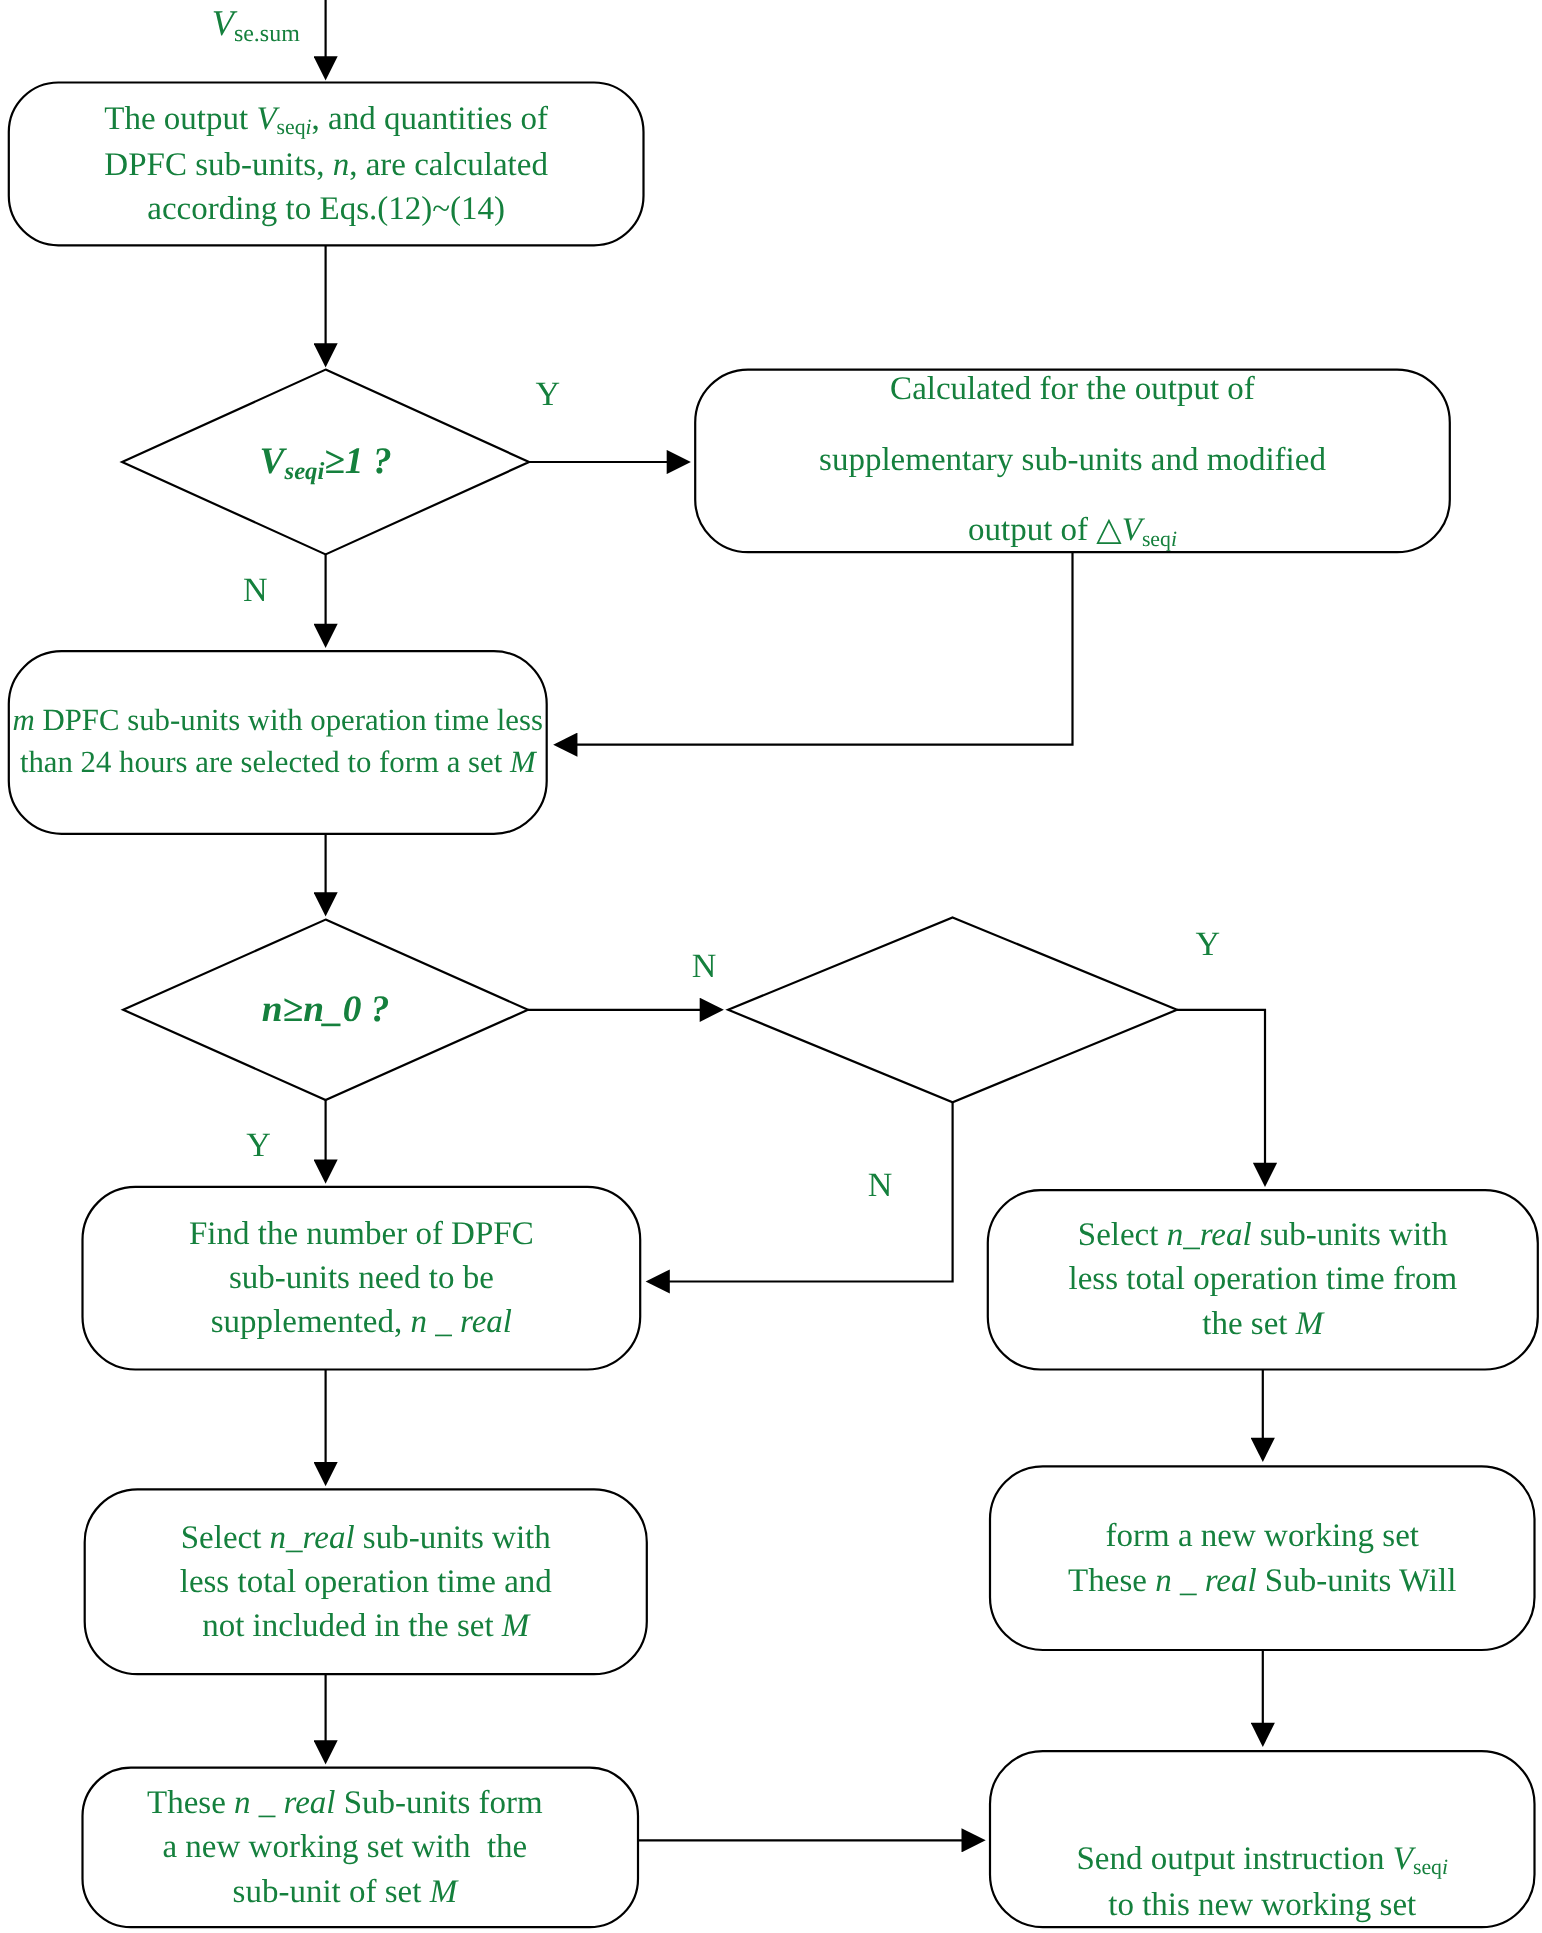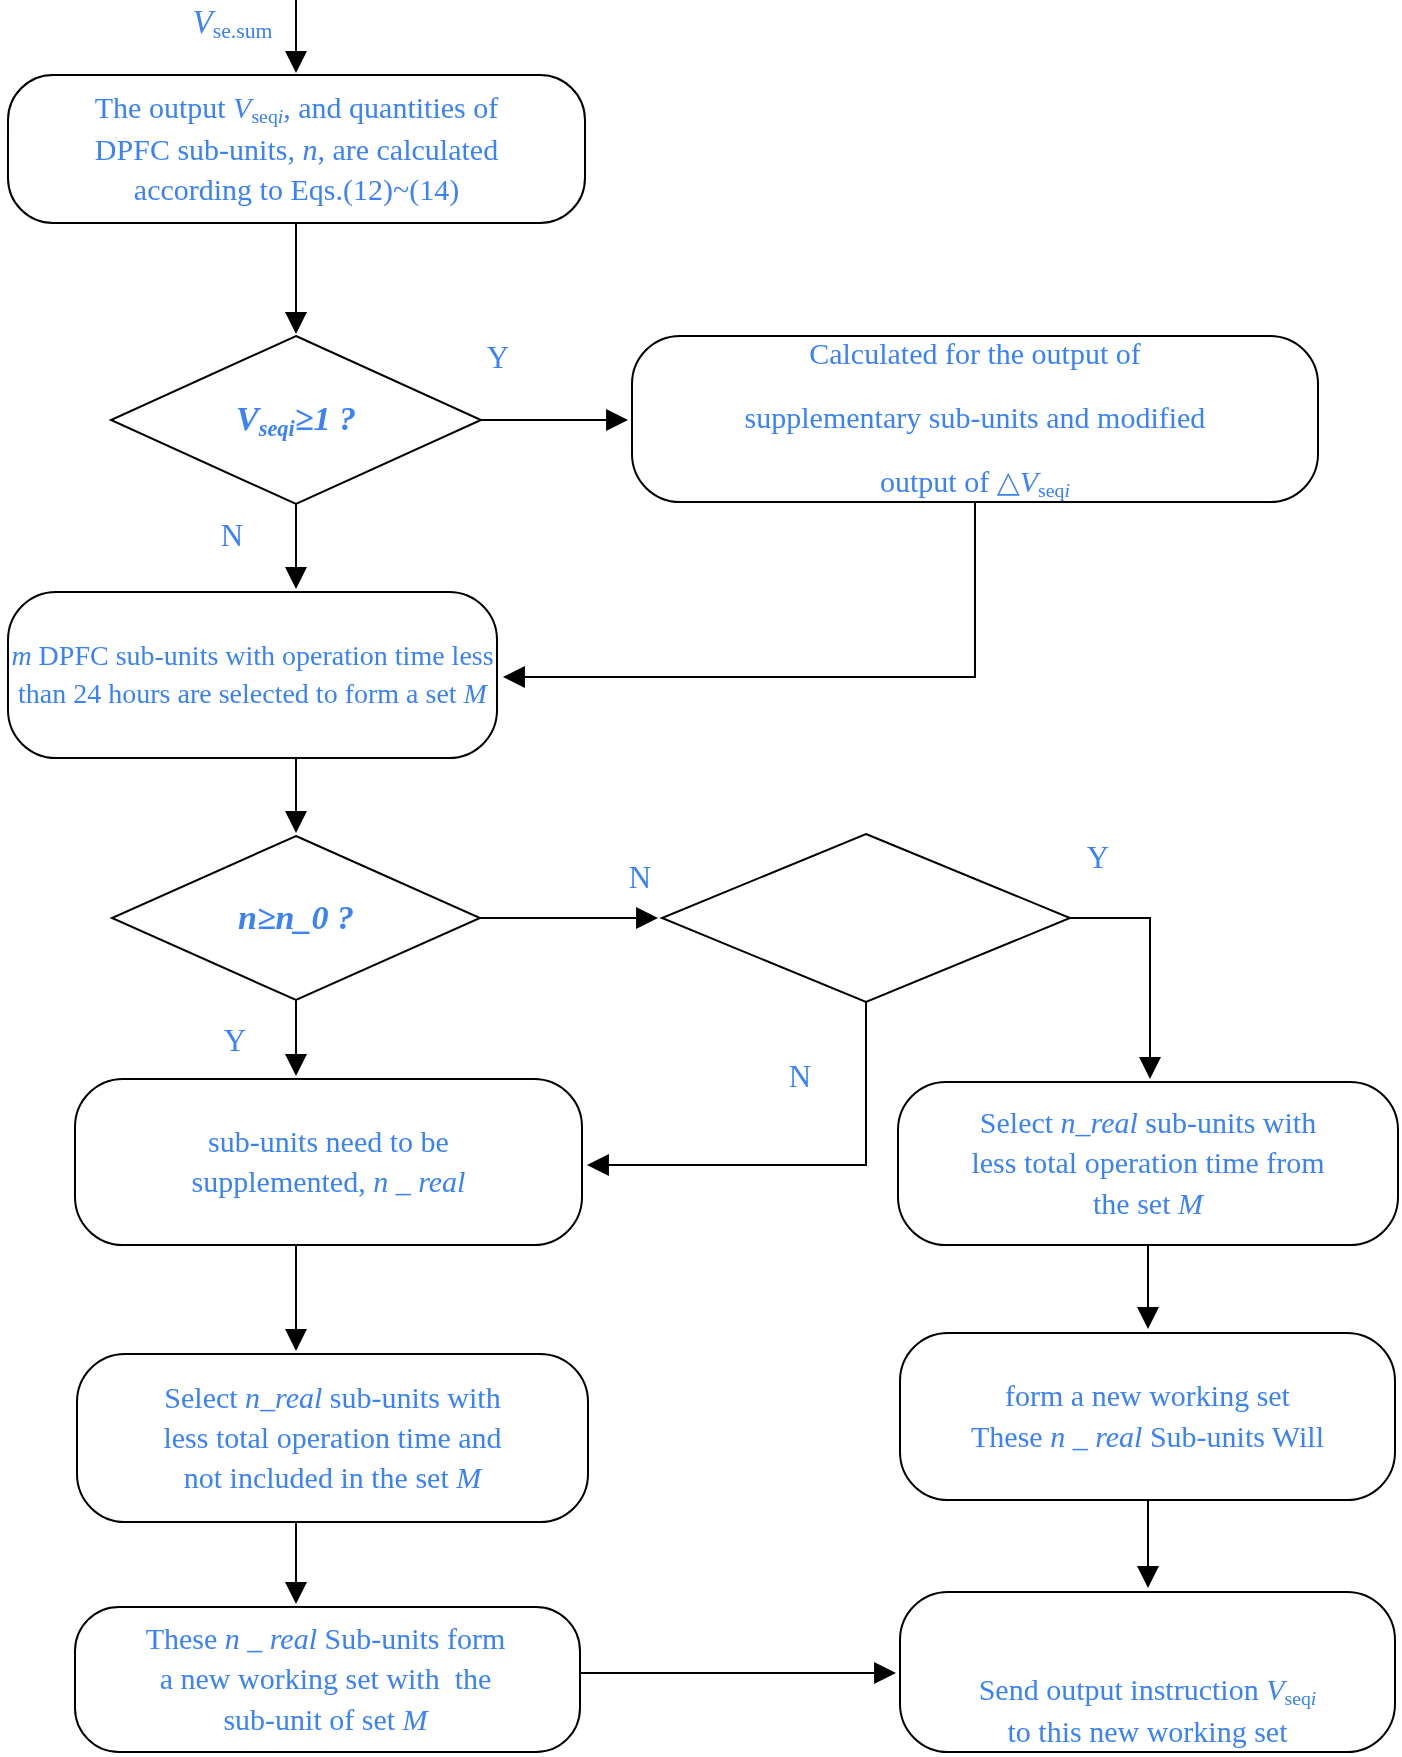--- a/index.html
+++ b/index.html
@@ -1,18 +1,18 @@
 <!DOCTYPE html>
 <html><head>
 <meta charset="utf-8">
 <style>
   html,body{margin:0;padding:0;background:#ffffff;}
   .canvas{
     position:relative;width:1402px;height:1757px;background:#ffffff;overflow:hidden;
-    font-family:"Liberation Serif","DejaVu Serif",serif;color:#3b82f6;
+    font-family:"Liberation Serif","DejaVu Serif",serif;color:#15803d;
   }
   .canvas svg{position:absolute;left:0;top:0;}
   .node-label{
     position:absolute;display:flex;flex-direction:column;justify-content:center;align-items:center;
     text-align:center;font-size:30px;line-height:1.34;white-space:pre-wrap;
   }
   .tline{white-space:pre-wrap;}
   .seg-i{font-style:italic;}
   .seg-b{font-weight:bold;}
   .seg-sub{font-size:0.66em;vertical-align:-0.25em;}
@@ -76,25 +76,25 @@
 
   <div class="node-label bold-label" style="left:111px;top:336px;width:370px;height:168px;"><div class="tline"><span class="seg-b">V</span><span class="seg-sub">seqi</span><span class="seg-b">≥1 ?</span></div></div>
 
   <div class="node-label" style="left:632px;top:336px;width:686px;height:166px;gap:24px;"><div class="tline"><span>Calculated for the output of</span></div><div class="tline"><span>supplementary sub-units and modified</span></div><div class="tline"><span>output of </span><span>△</span><span class="seg-i">V</span><span class="seg-sub">seq</span><span class="seg-subi">i</span></div></div>
 
   <div class="node-label" style="left:8px;top:592px;width:489px;height:166px;font-size:28px;"><div class="tline"><span class="seg-i">m</span><span> DPFC sub-units with operation time less</span></div><div class="tline"><span>than 24 hours are selected to form a set </span><span class="seg-i">M</span></div></div>
 
   <div class="node-label bold-label" style="left:112px;top:836px;width:368px;height:164px;"><div class="tline"><span class="seg-b">n≥n_0 ?</span></div></div>
 
 
-  <div class="node-label" style="left:75px;top:1079px;width:507px;height:166px;"><div class="tline"><span>sub-units need to be</span></div><div class="tline"><span>supplemented, </span><span class="seg-i">n _ real</span></div></div>
+  <div class="node-label" style="left:75px;top:1079px;width:507px;height:166px;"><div class="tline"><span>Find the number of DPFC</span></div><div class="tline"><span>sub-units need to be</span></div><div class="tline"><span>supplemented, </span><span class="seg-i">n _ real</span></div></div>
 
   <div class="node-label" style="left:77px;top:1354px;width:511px;height:168px;"><div class="tline"><span>Select </span><span class="seg-i">n_real</span><span> sub-units with</span></div><div class="tline"><span>less total operation time and</span></div><div class="tline"><span>not included in the set </span><span class="seg-i">M</span></div></div>
 
-  <div class="node-label" style="left:73px;top:1607px;width:505px;height:145px;"><div class="tline"><span>These </span><span class="seg-i">n _ real</span><span> Sub-units form</span></div><div class="tline"><span>a new working set with  the</span></div><div class="tline"><span>sub-unit of set </span><span class="seg-i">M</span></div></div>
+  <div class="node-label" style="left:61px;top:1607px;width:505px;height:145px;"><div class="tline"><span>These </span><span class="seg-i">n _ real</span><span> Sub-units form</span></div><div class="tline"><span>a new working set with  the</span></div><div class="tline"><span>sub-unit of set </span><span class="seg-i">M</span></div></div>
 
   <div class="node-label" style="left:898px;top:1082px;width:500px;height:163px;"><div class="tline"><span>Select </span><span class="seg-i">n_real</span><span> sub-units with</span></div><div class="tline"><span>less total operation time from</span></div><div class="tline"><span>the set </span><span class="seg-i">M</span></div></div>
 
   <div class="node-label" style="left:900px;top:1333px;width:495px;height:167px;"><div class="tline"><span>form a new working set</span></div><div class="tline"><span>These </span><span class="seg-i">n _ real</span><span> Sub-units Will</span></div></div>
 
   <div class="node-label" style="left:900px;top:1592px;width:495px;height:160px;justify-content:flex-end;"><div class="tline"><span>Send output instruction </span><span class="seg-i">V</span><span class="seg-sub">seq</span><span class="seg-subi">i</span></div><div class="tline"><span>to this new working set</span></div></div>
 
   <div class="edge-label" style="left:476px;top:336px;">Y</div>
   <div class="edge-label" style="left:210px;top:514px;">N</div>
   <div class="edge-label" style="left:618px;top:856px;">N</div>

